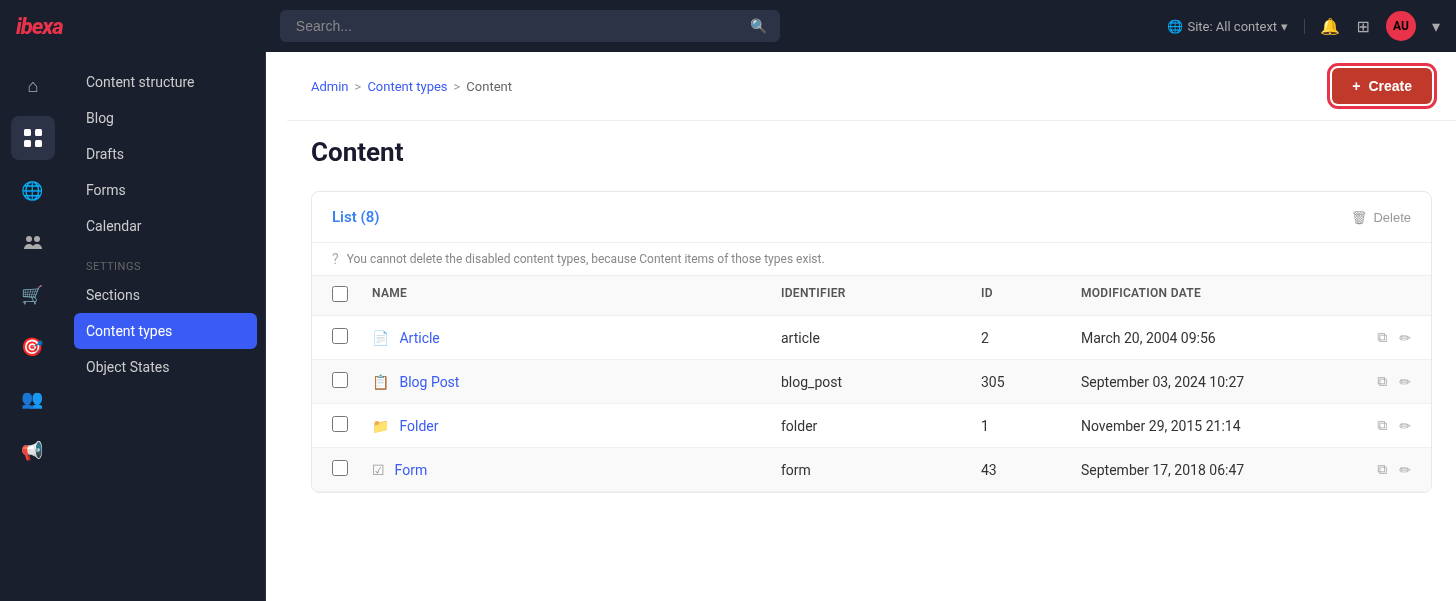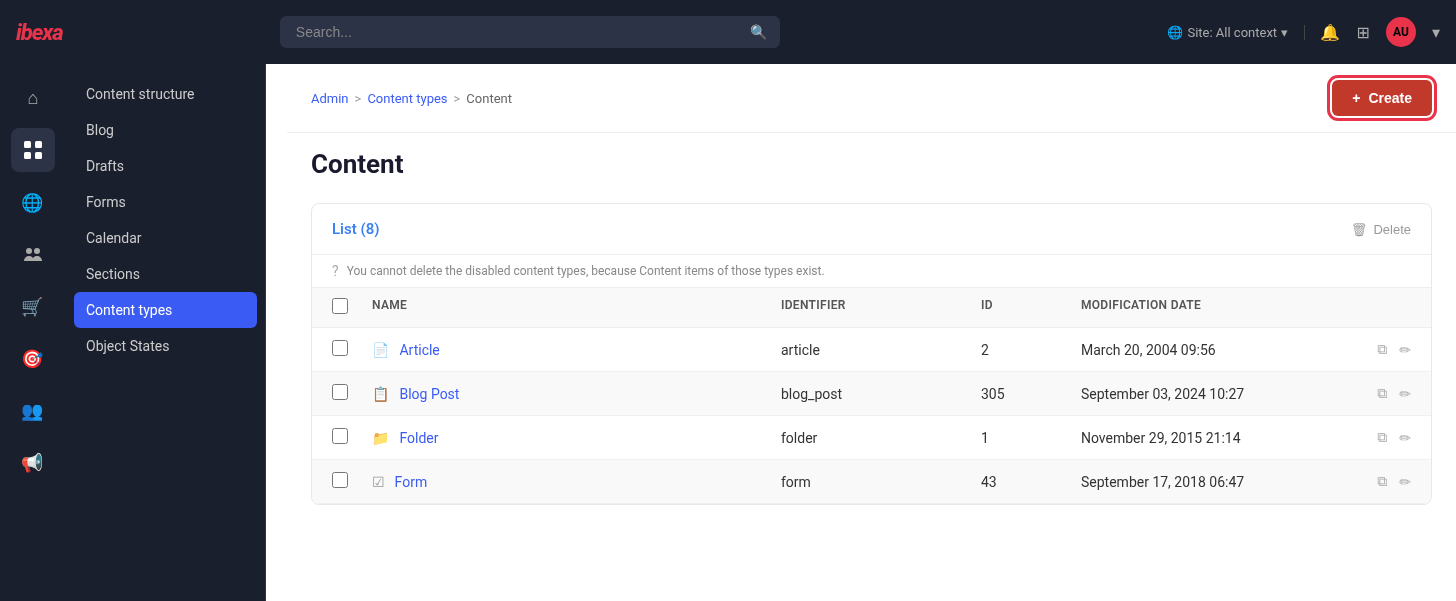--- a/index.html
+++ b/index.html
@@ -1,21 +1,21 @@
 <!DOCTYPE html>
 <html><head>
   <meta charset="utf-8">
   <style>
     * { box-sizing: border-box; margin: 0; padding: 0; }
     body { font-family: -apple-system, BlinkMacSystemFont, 'Segoe UI', Roboto, sans-serif; background: #fff; display: flex; flex-direction: column; height: 601px; overflow: hidden; }
 
     
     .top-nav {
       background: #1a1f2e;
-      height: 64px;
+      height: 52px;
       display: flex;
       align-items: center;
       padding: 0 16px;
       flex-shrink: 0;
       gap: 23px;
     }
     .logo {
       display: flex;
       align-items: center;
       margin-right: 12px;
@@ -359,20 +359,21 @@
     <div class="nav-menu-item">
       <span>Drafts</span>
     </div>
     <div class="nav-menu-item">
       <span>Forms</span>
     </div>
     <div class="nav-menu-item">
       <span>Calendar</span>
     </div>
 
+    <div class="nav-section-label">Settings</div>
 
     <div class="nav-menu-item">
       <span>Sections</span>
     </div>
     <div class="nav-menu-item active">
       <span>Content types</span>
     </div>
     <div class="nav-menu-item">
       <span>Object States</span>
     </div>

